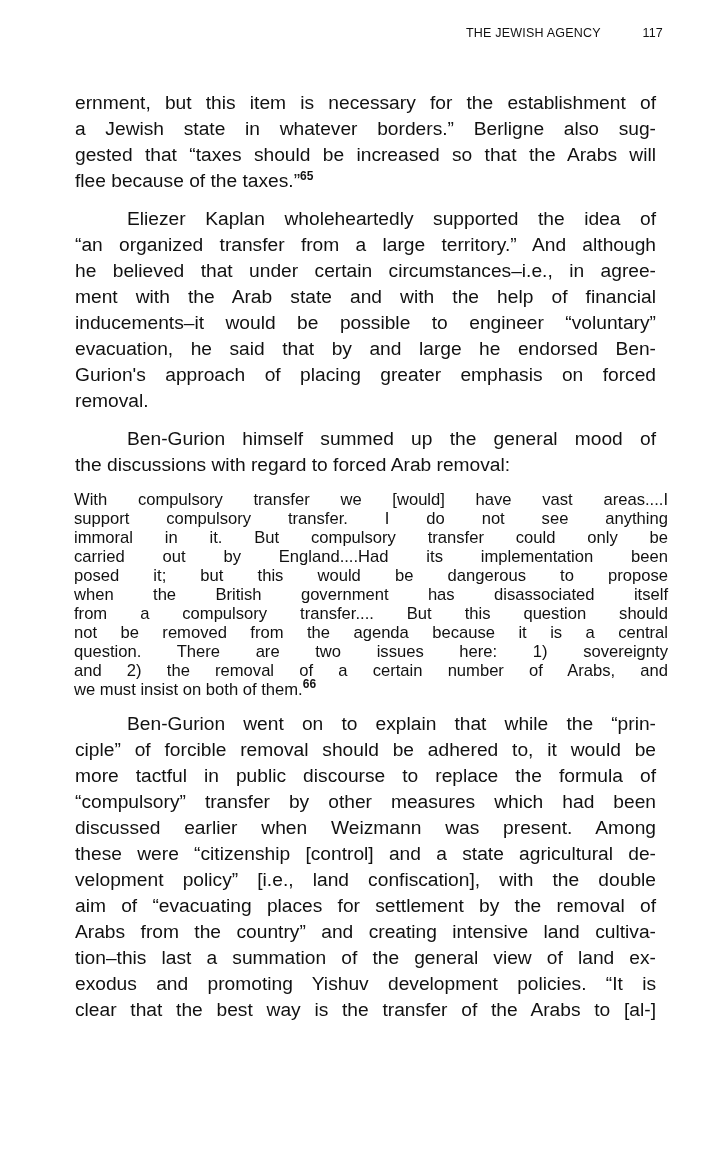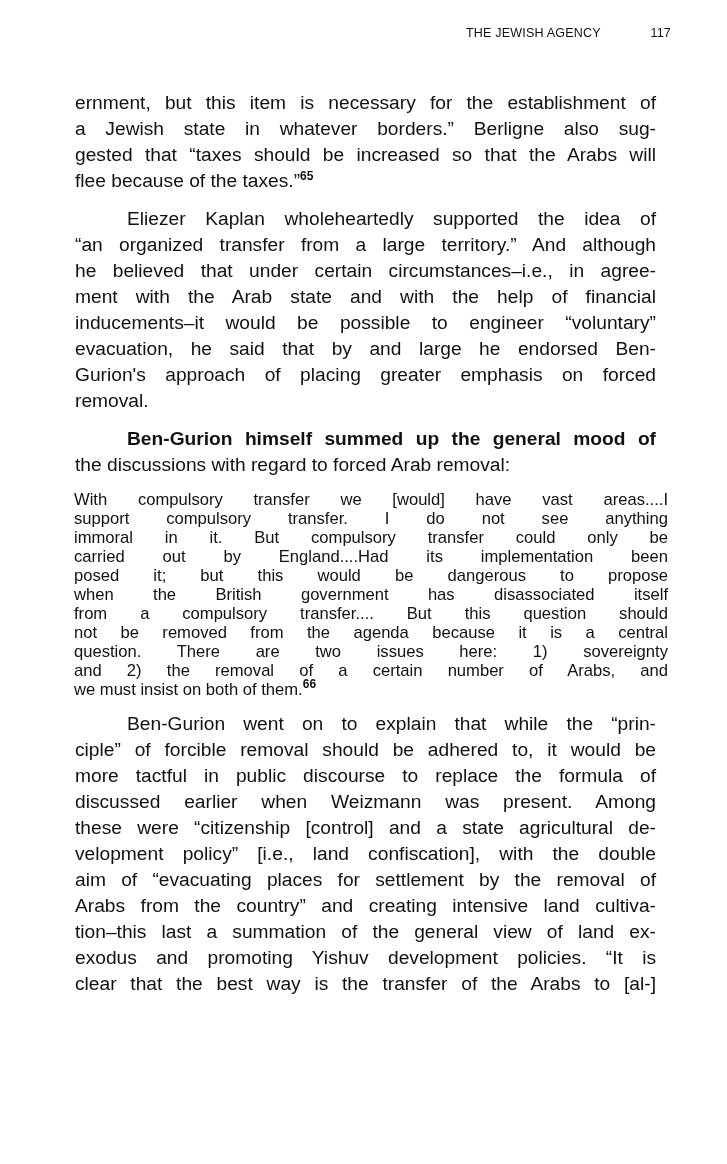--- a/index.html
+++ b/index.html
@@ -4,21 +4,21 @@
 <style>
   html, body { margin: 0; padding: 0; background: #ffffff; }
   body { width: 727px; height: 1164px; position: relative; overflow: hidden; color: #111; }
   .page { position: absolute; left: 0; top: 0; width: 727px; height: 816px; }
   .running-head {
     position: absolute; top: 26px; left: 466px; width: 205px;
     font-family: "Liberation Sans", sans-serif; font-size: 12.5px; letter-spacing: 0.2px;
     color: #111; white-space: nowrap;
   }
   .running-head .title { display: inline-block; }
-  .running-head .pageno { position: absolute; right: 0; top: 0; }
+  .running-head .pageno { position: absolute; right: 8px; top: 0; }
   .body-text {
     position: absolute; left: 63px; top: 78px; width: 605px;
     font-family: "Liberation Sans", sans-serif; font-size: 19.2px; line-height: 26px;
     text-align: justify; color: #111;
   }
   .body-text p { margin: 12px; }
   .indent { text-indent: 52px; }
   .fn { font-size: 12px; vertical-align: 7px; line-height: 0; font-weight: bold; }
   .blockquote {
     margin: 12px 0 12px 11px;
@@ -51,21 +51,21 @@
       <span class="line">“an organized transfer from a large territory.”  And although</span>
       <span class="line">he believed that under certain circumstances–i.e., in agree-</span>
       <span class="line">ment with the Arab state and with the help of financial</span>
       <span class="line">inducements–it would be possible to engineer “voluntary”</span>
       <span class="line">evacuation, he said that by and large he endorsed  Ben-</span>
       <span class="line">Gurion's approach of placing greater emphasis on forced</span>
       <span class="line last">removal.</span>
     </p>
 
     <p>
-      <span class="line" style="padding-left:52px;font-weight:bold;">Ben-Gurion himself summed up the general mood of</span>
+      <span class="line" style="padding-left:52px;">Ben-Gurion himself summed up the general mood of</span>
       <span class="line last">the discussions with regard to forced Arab removal:</span>
     </p>
 
     <div class="blockquote">
       <span class="line">With compulsory transfer we [would] have vast areas....I</span>
       <span class="line">support compulsory transfer.  I do not see anything</span>
       <span class="line">immoral in it.  But compulsory transfer could only be</span>
       <span class="line">carried out by England....Had its implementation been</span>
       <span class="line">posed it;  but this would be dangerous to propose</span>
       <span class="line">when the British government has disassociated itself</span>
@@ -73,20 +73,21 @@
       <span class="line">not be removed from the agenda because it is a central</span>
       <span class="line">question.  There are two issues here:  1) sovereignty</span>
       <span class="line">and 2)  the removal of a certain number of Arabs, and</span>
       <span class="line last"><span>we must insist on both of them.</span><sup class="fn">66</sup></span>
     </div>
 
     <p>
       <span class="line" style="padding-left:52px;">Ben-Gurion went on to explain that while the “prin-</span>
       <span class="line">ciple” of forcible removal should be adhered to, it would be</span>
       <span class="line">more tactful in public discourse to replace the formula of</span>
+      <span class="line">“compulsory” transfer by other measures which had been</span>
       <span class="line">discussed earlier when Weizmann was present.  Among</span>
       <span class="line">these were “citizenship [control] and a state agricultural de-</span>
       <span class="line">velopment policy” [i.e., land confiscation], with the double</span>
       <span class="line">aim of “evacuating places for settlement by the removal of</span>
       <span class="line">Arabs from the country” and creating intensive land cultiva-</span>
       <span class="line">tion–this last a summation of the general view of land ex-</span>
       <span class="line">exodus and promoting Yishuv development policies.  “It is</span>
       <span class="line">clear that the best way is the transfer of the Arabs to [al-]</span>
     </p>
 

